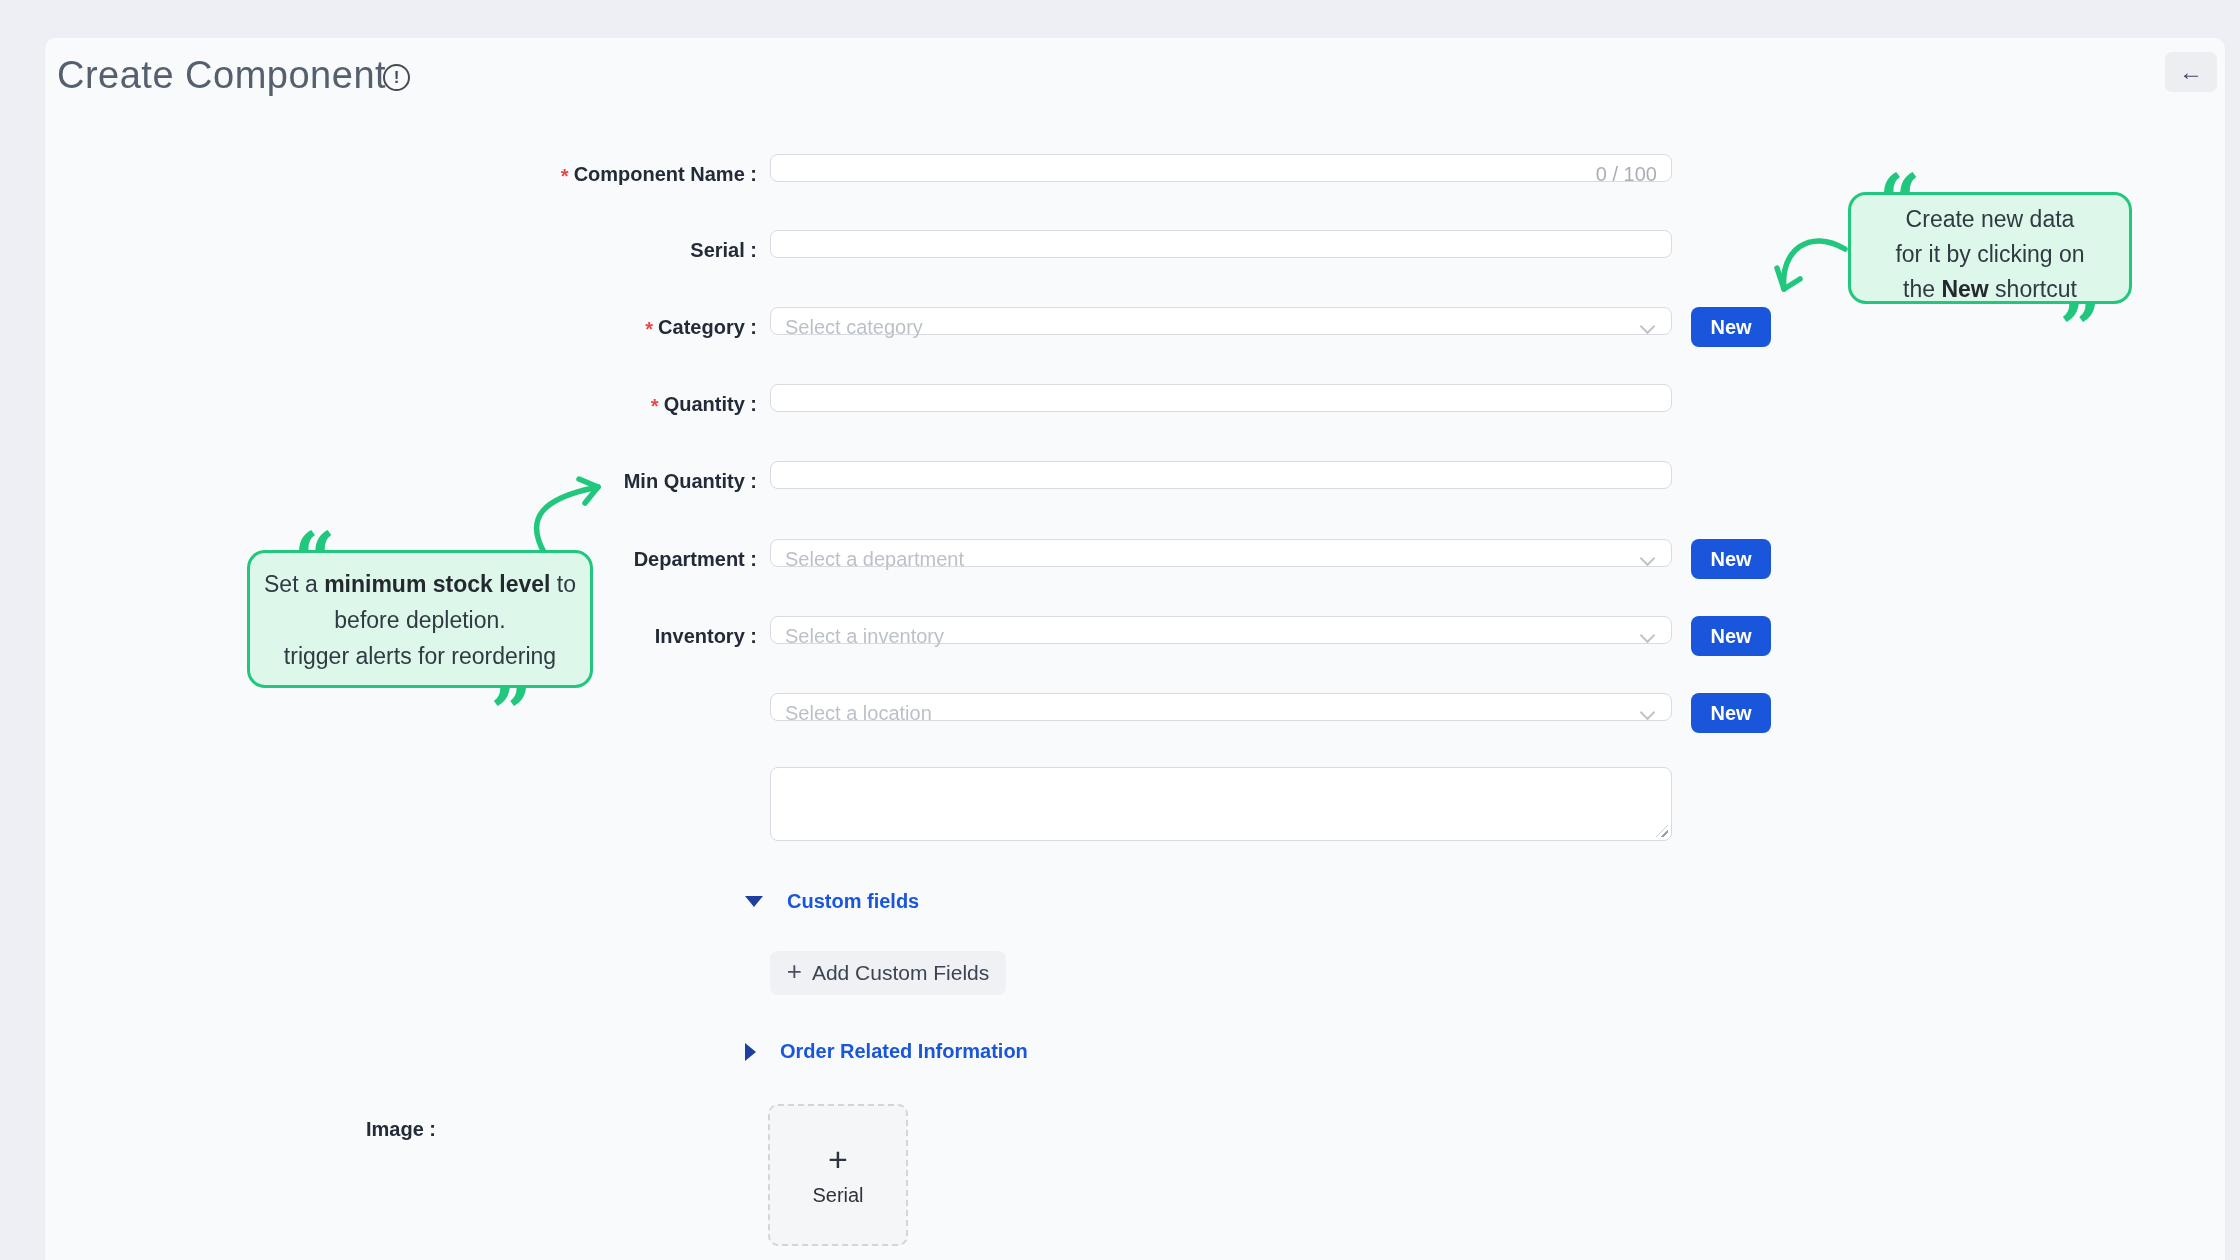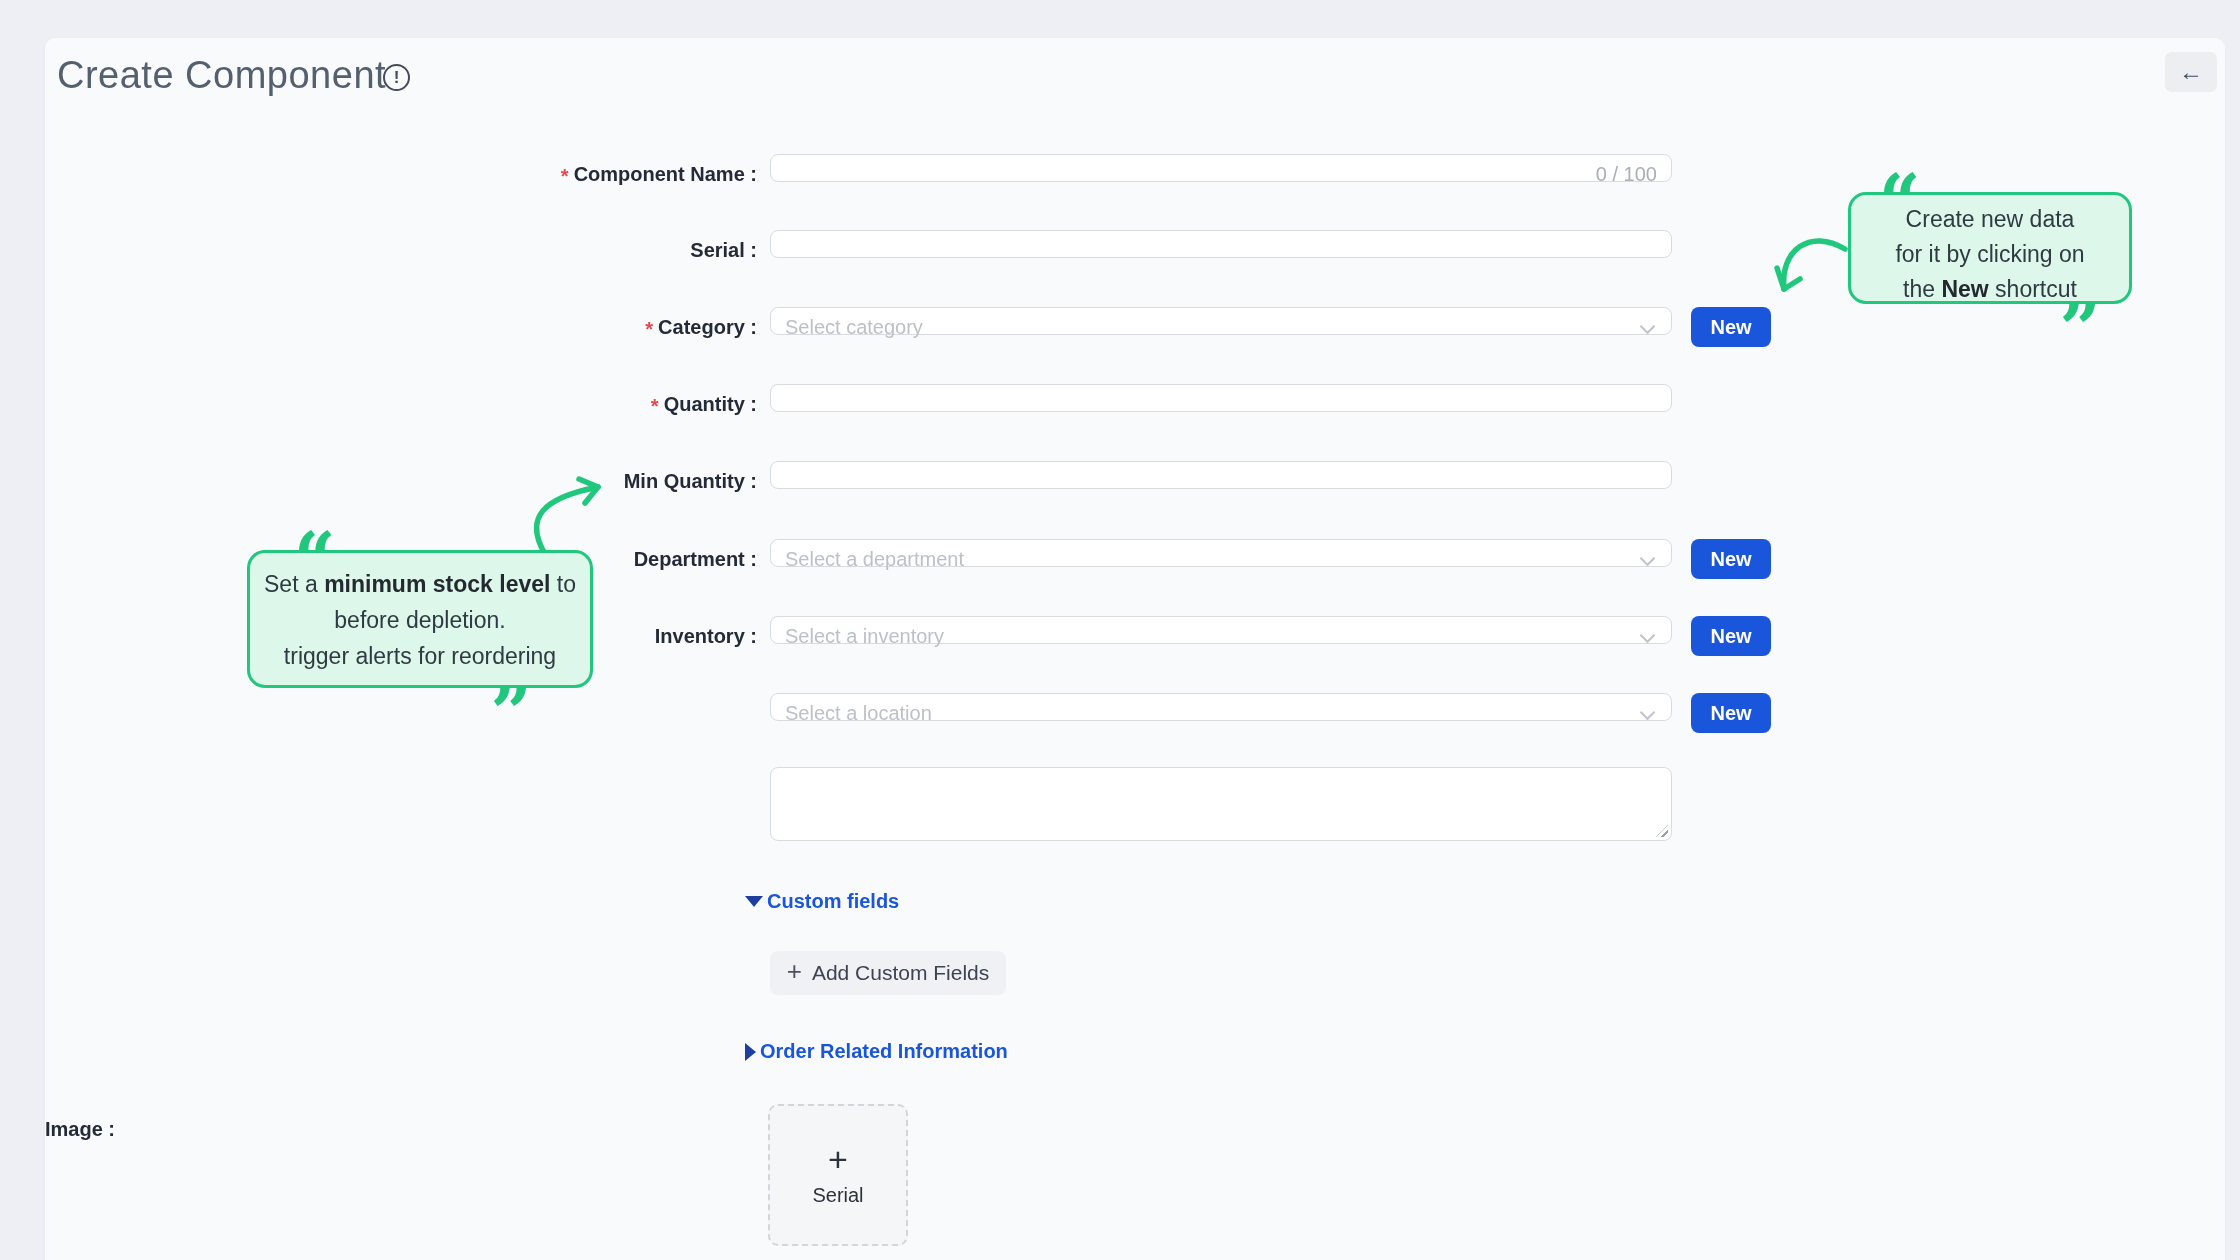--- a/index.html
+++ b/index.html
@@ -64,21 +64,21 @@
     font-family:"Liberation Sans", sans-serif;
   }
   .textarea-control { height:74px; }
   .resize-handle {
     position:absolute; right:3px; bottom:3px; width:12px; height:12px;
     background:repeating-linear-gradient(-45deg, transparent 0 3px, #9aa0a8 3px 5px);
     clip-path:polygon(100% 0, 100% 100%, 0 100%);
   }
   
   .section-header {
-    position:absolute; display:flex; align-items:center; gap:4px;
+    position:absolute; display:flex; align-items:center; gap:24px;
     cursor:pointer; left:700px;
   }
   .section-header .label { font-size:20px; font-weight:700; color:#1a56db; }
   .caret-down {
     width:0; height:0; border-left:9px solid transparent; border-right:9px solid transparent;
     border-top:11px solid #1f3f9e;
   }
   .caret-right {
     width:0; height:0; border-top:9px solid transparent; border-bottom:9px solid transparent;
     border-left:11px solid #1f3f9e;
@@ -92,21 +92,21 @@
   .add-custom-btn .plus { font-size:26px; font-weight:400; color:#4a5261; margin-top:-3px; }
   
   .upload-box {
     position:absolute; left:723px; top:1066px; width:140px; height:142px;
     background:#f5f6f8; border:2px dashed #d2d5db; border-radius:10px; cursor:pointer;
     display:flex; flex-direction:column; align-items:center; justify-content:center; gap:10px;
   }
   .upload-box .plus { font-size:34px; font-weight:300; color:#2d333d; line-height:30px; }
   .upload-box .upload-label { font-size:20px; color:#2d333d; }
   .image-label {
-    position:absolute; left:0; top:1080px; width:712px; text-align:left;
+    position:absolute; left:0; top:1080px; width:712px; text-align:center;
     font-size:20px; font-weight:600; color:#242b38;
   }
   .notes-label-row .flabel { align-items:flex-start; padding-top:8px; }
   
   .tip {
     position:absolute; z-index:6;
     background:var(--green-fill,#ddf7ea); border:3px solid var(--green,#21c77d);
     border-radius:18px; text-align:center;
     font-size:23px; color:#303a42; line-height:35px;
   }

